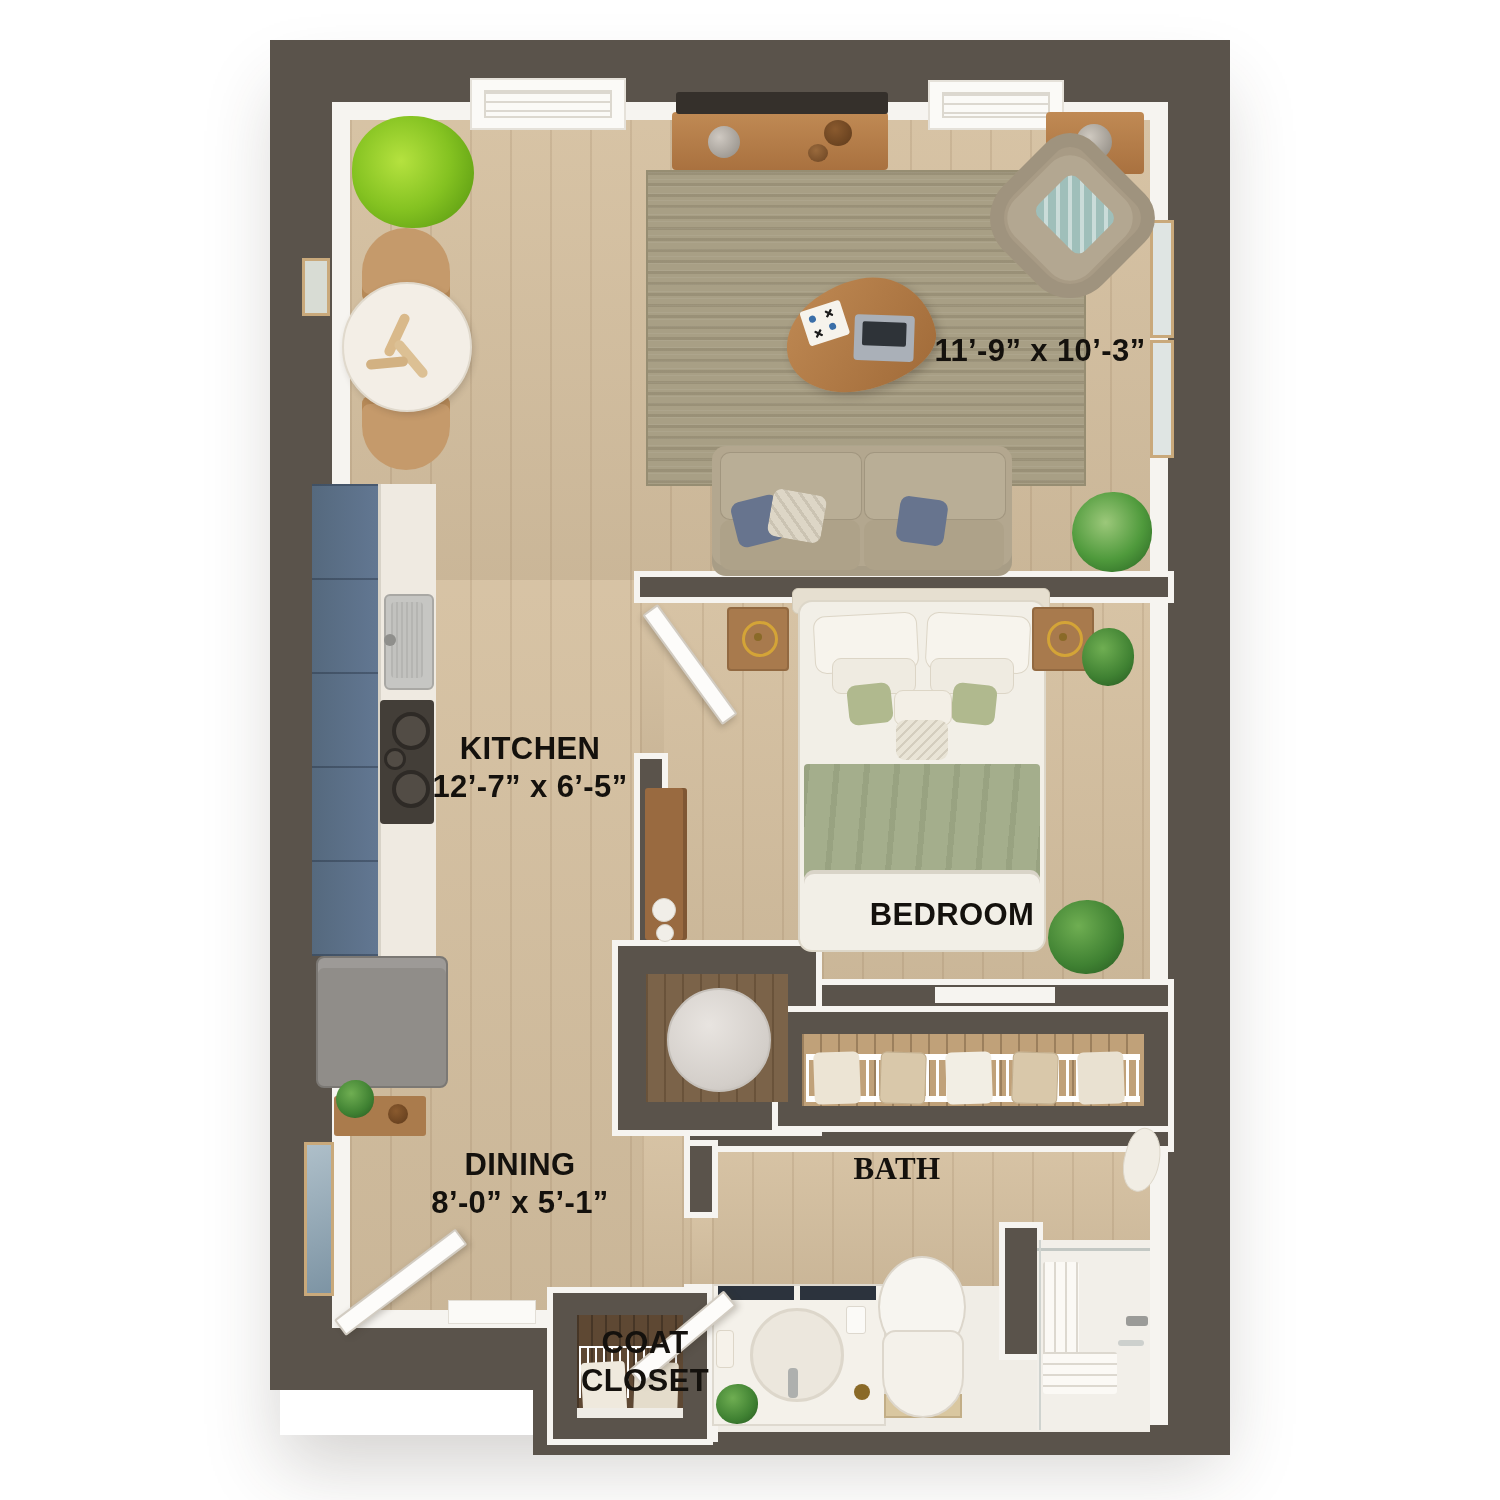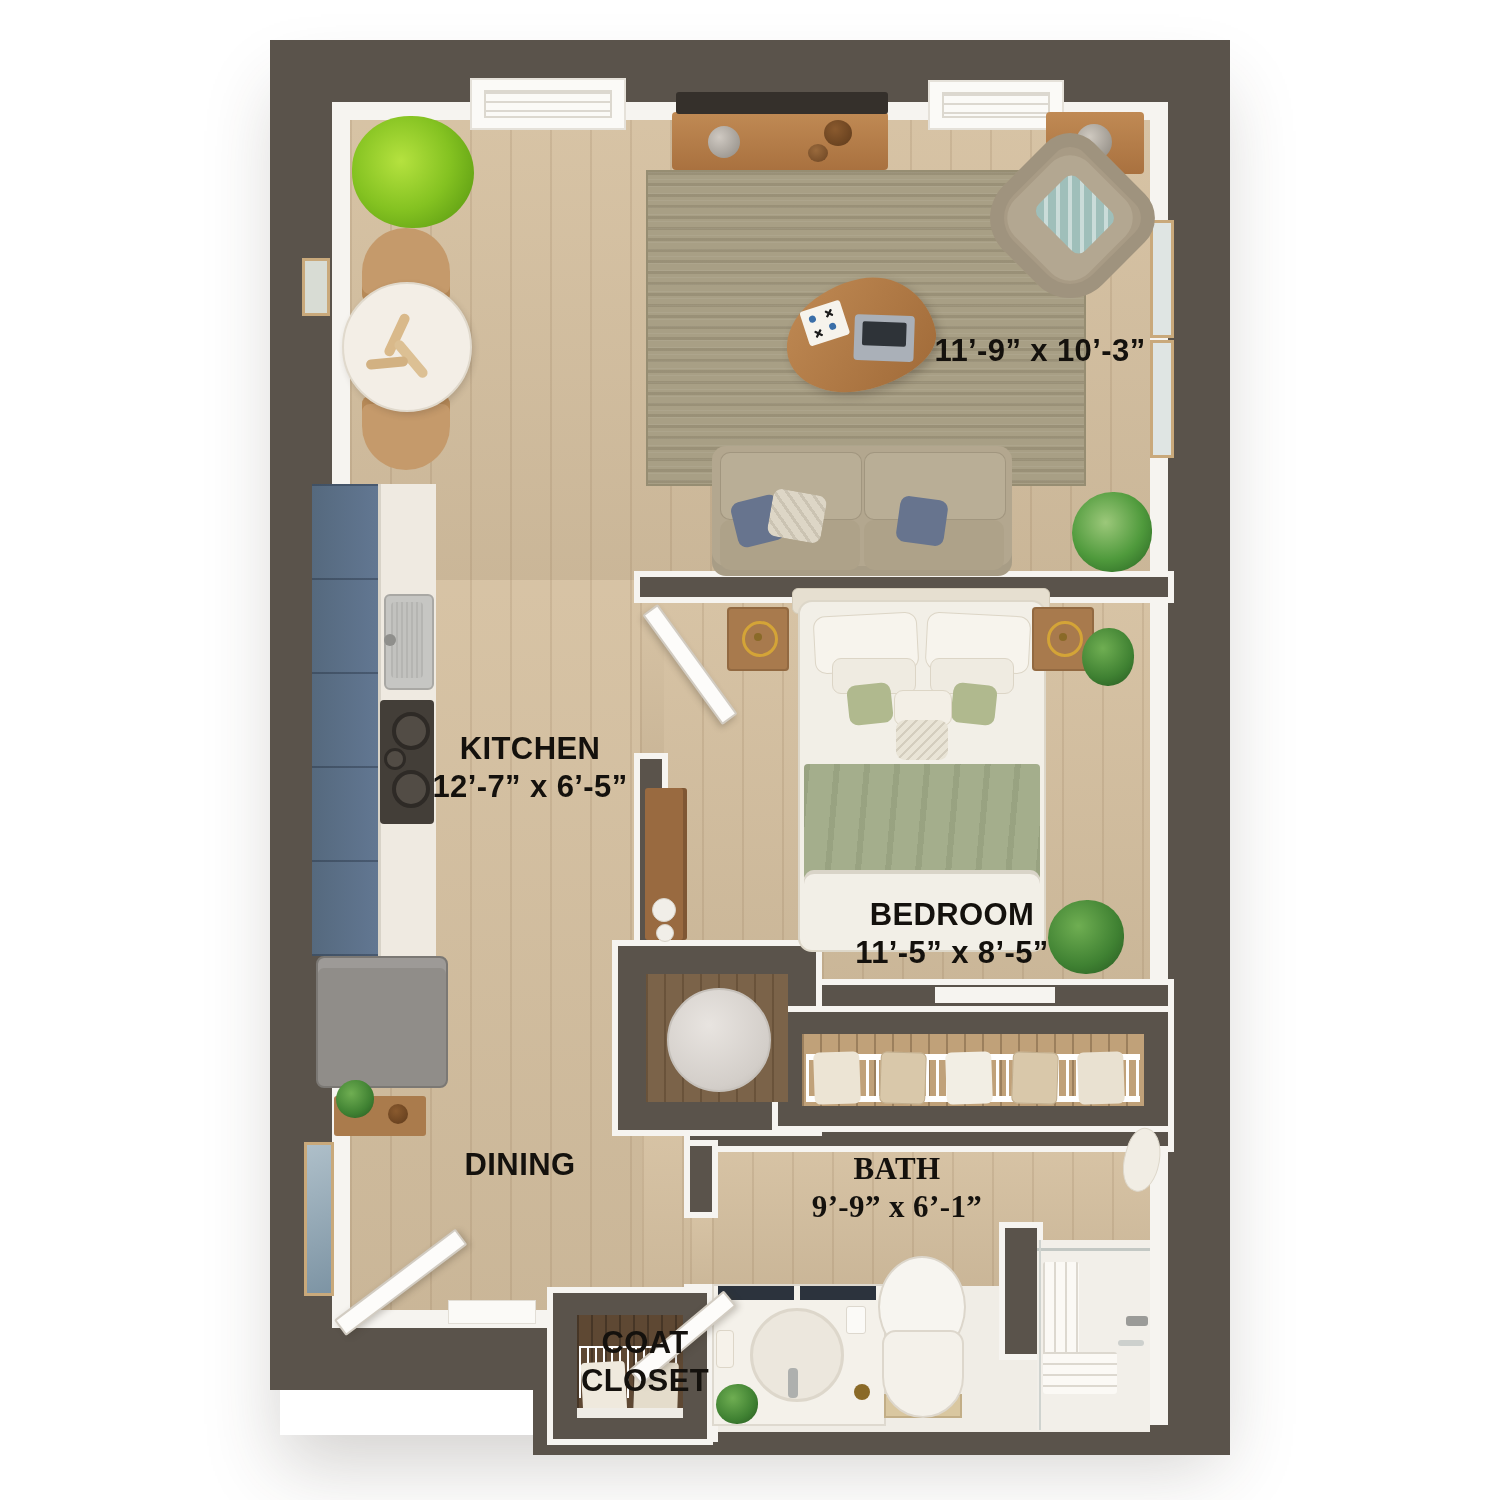--- a/index.html
+++ b/index.html
@@ -231,27 +231,26 @@
   </div>
   <div class="lbl" style="left:890px;top:332px;width:300px;">
     <div>11’-9” x 10’-3”</div>
   </div>
   <div class="lbl" style="left:400px;top:730px;width:260px;">
     <div>KITCHEN</div>
     <div>12’-7” x 6’-5”</div>
   </div>
   <div class="lbl" style="left:800px;top:896px;width:304px;">
     <div>BEDROOM</div>
-    <div>11’-5” x 8’-5”</div>
   </div>
   <div class="lbl" style="left:390px;top:1146px;width:260px;">
     <div>DINING</div>
+    <div>8’-0” x 5’-1”</div>
   </div>
   <div class="lbl" style="left:767px;top:1150px;width:260px;font-family:Liberation Serif, serif;">
     <div>BATH</div>
-    <div>9’-9” x 6’-1”</div>
   </div>
   <div class="lbl" style="left:537px;top:1324px;width:216px;">
     <div>COAT</div>
     <div>CLOSET</div>
   </div>
 
 </div>
 
 </body></html>

